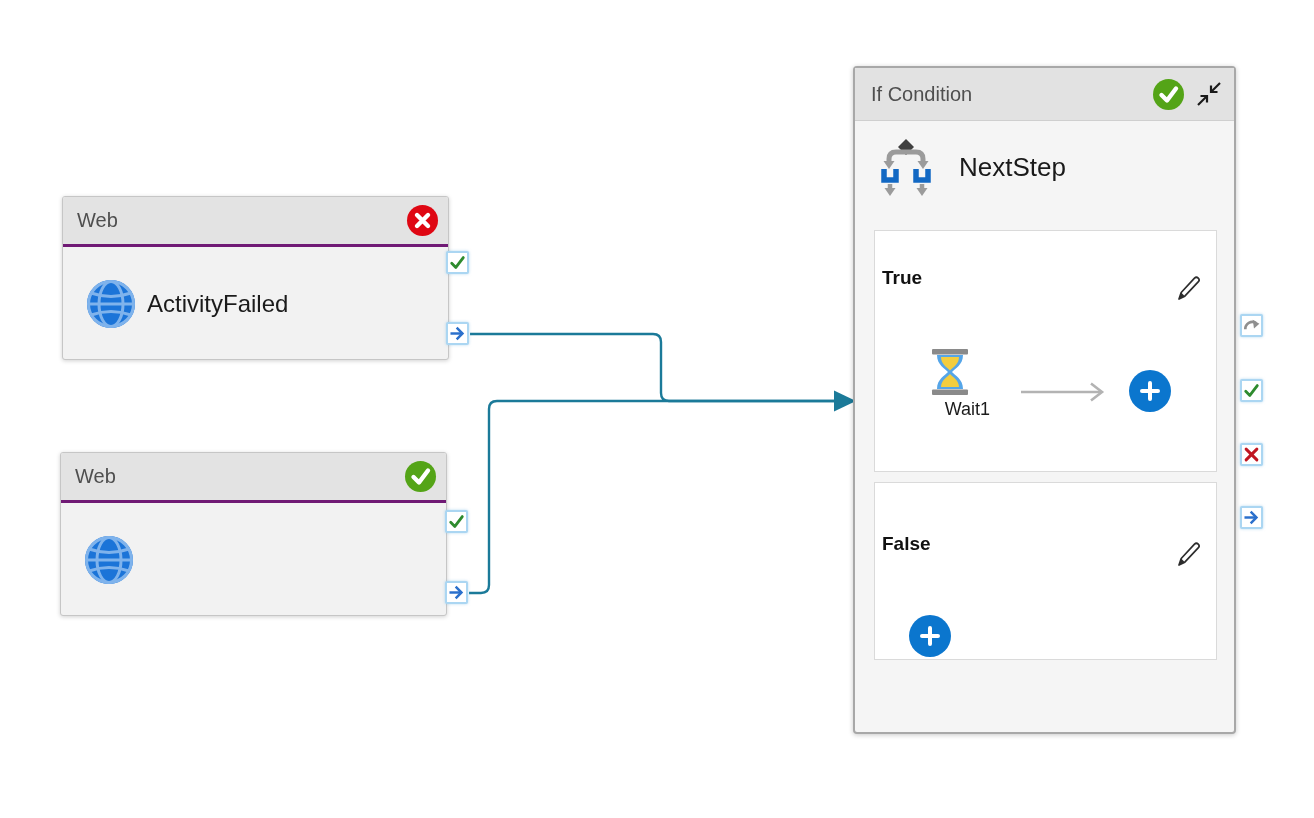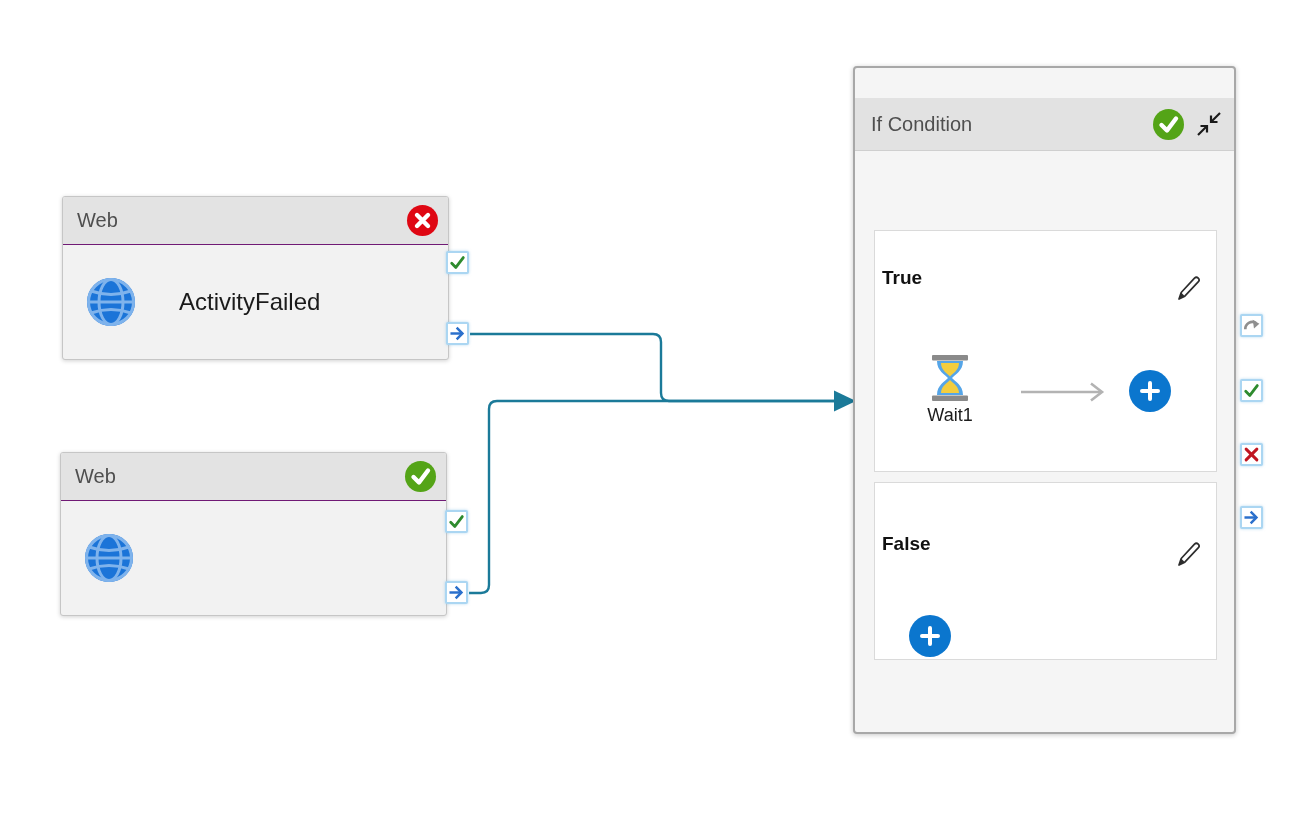--- a/index.html
+++ b/index.html
@@ -16,67 +16,67 @@
   .connectors{position:absolute;left:0;top:0;width:1314px;height:818px;pointer-events:none;}
 
   
   .card{
     position:absolute;border-radius:3px;
     border:1px solid #c6c6c6;
     box-shadow:0 1px 4px rgba(0,0,0,0.18);
     background:#f2f2f2;overflow:hidden;
   }
   .card-header{
-    height:47px;background:#e3e3e3;border-bottom:1px solid #701a75;
+    height:47px;background:#e3e3e3;border-bottom:3px solid #701a75;
     display:flex;align-items:center;padding:0 10px 0 14px;
   }
   .type-label{font-size:20px;color:#4f4f4f;flex:1 1 auto;}
   .status-badge{width:31px;height:31px;border-radius:50%;display:flex;align-items:center;justify-content:center;flex:0 0 auto;}
   .badge-red{background:#df0713;}
   .badge-green{background:#54a417;}
   .card-body{height:114px;display:flex;align-items:center;padding-left:22px;}
-  .act-name{font-size:24px;color:#1b1b1b;margin-left:42px;white-space:nowrap;}
+  .act-name{font-size:24px;color:#1b1b1b;margin-left:10px;white-space:nowrap;}
 
   
   .port{
     position:absolute;width:23px;height:23px;background:#ffffff;
     border:2px solid #abd6f2;border-radius:2px;box-sizing:border-box;
     display:flex;align-items:center;justify-content:center;
     box-shadow:0 0 3px rgba(120,185,230,0.55);
   }
 
   
   .if-card{
     position:absolute;left:853px;top:66px;width:383px;height:668px;
     background:#f5f5f5;border:2px solid #a8a8a8;border-radius:4px;
     box-shadow:0 1px 5px rgba(0,0,0,0.22);box-sizing:border-box;
   }
   .if-header{
     height:52px;background:#e2e2e2;border-bottom:1px solid #cfcfcf;
-    display:flex;align-items:center;padding:0 12px 0 16px;margin-top:30px;
+    display:flex;align-items:center;padding:0 12px 0 16px;
   }
   .if-header .type-label{font-size:20px;color:#4f4f4f;}
   .collapse-btn{margin-left:12px;width:26px;height:26px;display:flex;align-items:center;justify-content:center;cursor:pointer;}
   .if-title-row{position:absolute;left:24px;top:70px;display:flex;align-items:center;}
   .if-name{font-size:26px;color:#1a1a1a;margin-left:26px;}
 
   .branch-panel{
     position:absolute;left:19px;width:343px;background:#ffffff;
     border:1px solid #dadada;box-sizing:border-box;
   }
   .true-panel{top:162px;height:242px;}
   .false-panel{top:414px;height:178px;}
   .branch-label{position:absolute;left:7px;font-size:19px;font-weight:600;color:#111111;}
   .true-panel .branch-label{top:36px;}
   .false-panel .branch-label{top:50px;}
   .pencil-btn{position:absolute;right:16px;width:28px;height:30px;cursor:pointer;}
   .true-panel .pencil-btn{top:42px;}
   .false-panel .pencil-btn{top:56px;}
 
-  .wait-node{position:absolute;left:35px;top:124px;width:80px;text-align:center;cursor:pointer;}
+  .wait-node{position:absolute;left:35px;top:118px;width:80px;text-align:right;cursor:pointer;}
   .wait-node svg{margin:0 auto;}
   .wait-label{font-size:18px;color:#1b1b1b;margin-top:4px;}
 
   .inner-arrow{position:absolute;left:146px;top:150px;}
 
   .plus-btn{
     position:absolute;width:42px;height:42px;border-radius:50%;
     background:#0b76ce;display:flex;align-items:center;justify-content:center;cursor:pointer;
   }
   .true-panel .plus-btn{left:254px;top:139px;}
@@ -183,20 +183,37 @@
           <g stroke="#1a1a1a" stroke-width="2.2" fill="none">
             <path d="M24 2 L15 11"></path>
               <path d="M15 4.5 L15 11 L21.5 11" stroke-linejoin="miter"></path>
             <path d="M2 24 L11 15"></path>
               <path d="M4.5 15 L11 15 L11 21.5"></path>
           </g>
         </svg>
       </span>
     </div>
 
+    <div class="if-title-row">
+      <span>
+        <svg width="54" height="58" viewBox="0 0 54 58">
+          <path d="M27 1 L35 9 L27 17 L19 9 Z" fill="#3f3f3f"></path>
+          <path d="M10 24 V21 Q10 14 17 14 H37 Q44 14 44 21 V24" fill="none" stroke="#9b9b9b" stroke-width="5"></path>
+          <polygon points="4.5,23 15.5,23 10,31" fill="#9b9b9b"></polygon>
+          <polygon points="38.5,23 49.5,23 44,31" fill="#9b9b9b"></polygon>
+          <path d="M5 31 V42 H17 V31" fill="none" stroke="#1268c3" stroke-width="5.5"></path>
+          <path d="M37 31 V42 H49 V31" fill="none" stroke="#1268c3" stroke-width="5.5"></path>
+          <path d="M11 46 V50" stroke="#9b9b9b" stroke-width="4.5"></path>
+          <polygon points="5.5,50 16.5,50 11,58" fill="#9b9b9b"></polygon>
+          <path d="M43 46 V50" stroke="#9b9b9b" stroke-width="4.5"></path>
+          <polygon points="37.5,50 48.5,50 43,58" fill="#9b9b9b"></polygon>
+        </svg>
+      </span>
+      <span class="if-name">NextStep</span>
+    </div>
 
     <div class="branch-panel true-panel">
       <span class="branch-label">True</span>
       <span class="pencil-btn">
         <svg width="28" height="30" viewBox="0 0 28 30">
           <path d="M7 26 L9.2 19.5 L22.5 5.2 A2.6 2.6 0 0 1 26.2 8.9 L12.8 23.2 Z" fill="none" stroke="#2d2d2d" stroke-width="1.7" stroke-linejoin="round"></path>
           <path d="M7 26 L12.8 23.2 L9.2 19.5 Z" fill="#2d2d2d"></path>
         </svg>
       </span>
       <div class="wait-node">

